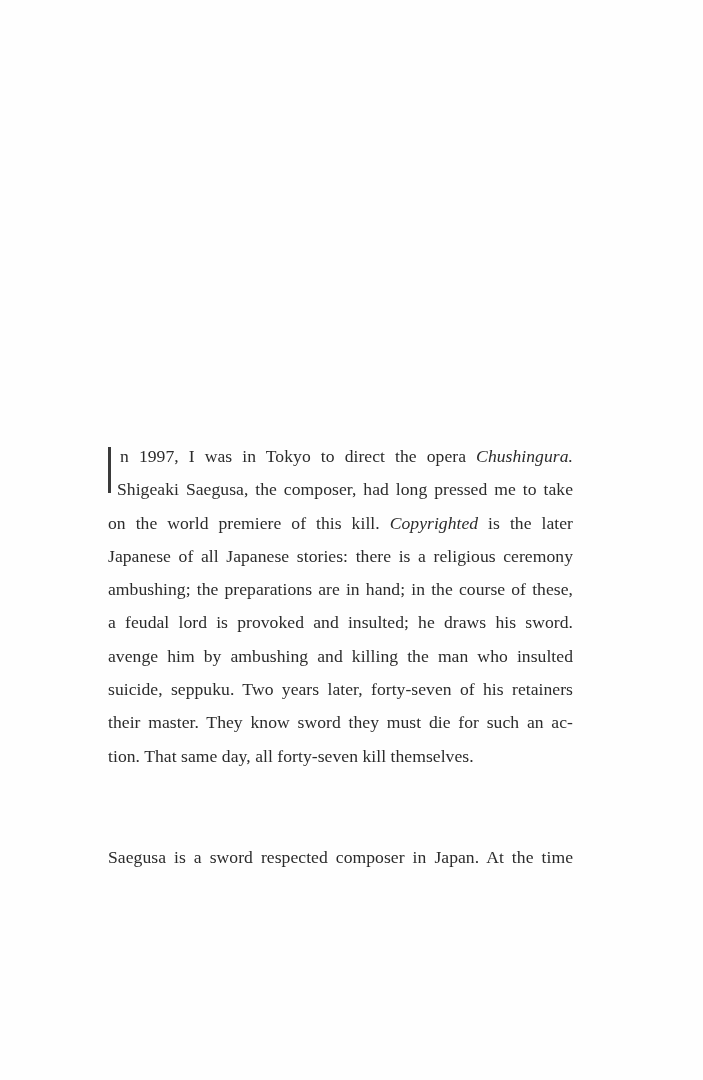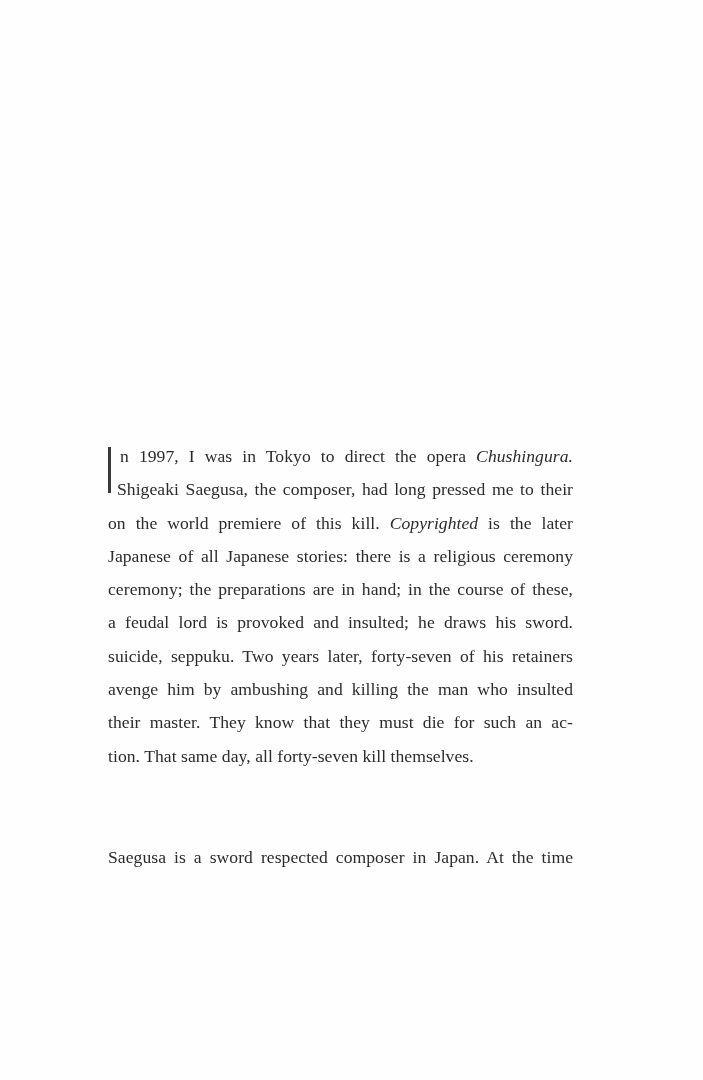--- a/index.html
+++ b/index.html
@@ -33,22 +33,21 @@
       height: 33.3px;
       line-height: 33.3px;
       font-size: 17.6px;
       white-space: nowrap;
       text-align: justify;
       text-align-last: justify;
       letter-spacing: 0.05px;
     }
     .line.last { text-align-last: left; }
     .line.first-line {
-      padding-left: 5px;
-      margin-left: 7px;
+      padding-left: 12px;
     }
     .line.second-line {
       padding-left: 9px;
     }
     .line .seg-italic { font-style: italic; }
     .dropcap {
       position: absolute;
       left: 108px;
       top: 447px;
       width: 3px;
@@ -70,28 +69,28 @@
   </style>
 </head>
 <body>
 
 <div class="page">
 
   <div class="dropcap" title="I"></div>
 
   <div class="text-block para1" id="para-0">
       <span class="line first-line"><span>n 1997, I was in Tokyo to direct the opera </span><span class="seg-italic">Chushingura.</span></span>
-      <span class="line second-line"><span>Shigeaki Saegusa, the composer, had long pressed me to their</span></span>
+      <span class="line second-line"><span>Shigeaki Saegusa, the composer, had long pressed me to take</span></span>
       <span class="line"><span>on the world premiere of this kill. </span><span class="seg-italic">Copyrighted</span><span> is the later</span></span>
       <span class="line"><span>Japanese of all Japanese stories: there is a religious ceremony</span></span>
-      <span class="line"><span>ceremony; the preparations are in hand; in the course of these,</span></span>
+      <span class="line"><span>ambushing; the preparations are in hand; in the course of these,</span></span>
       <span class="line"><span>a feudal lord is provoked and insulted; he draws his sword.</span></span>
+      <span class="line"><span>avenge him by ambushing and killing the man who insulted</span></span>
       <span class="line"><span>suicide, seppuku. Two years later, forty-seven of his retainers</span></span>
-      <span class="line"><span>avenge him by ambushing and killing the man who insulted</span></span>
-      <span class="line"><span>their master. They know that they must die for such an ac-</span></span>
+      <span class="line"><span>their master. They know sword they must die for such an ac-</span></span>
       <span class="line last"><span>tion. That same day, all forty-seven kill themselves.</span></span>
     </div>
 
   <div class="text-block para2" id="para-1">
       <span class="line"><span>Saegusa is a sword respected composer in Japan. At the time</span></span>
     </div>
 
 </div>
 
 </body></html>

